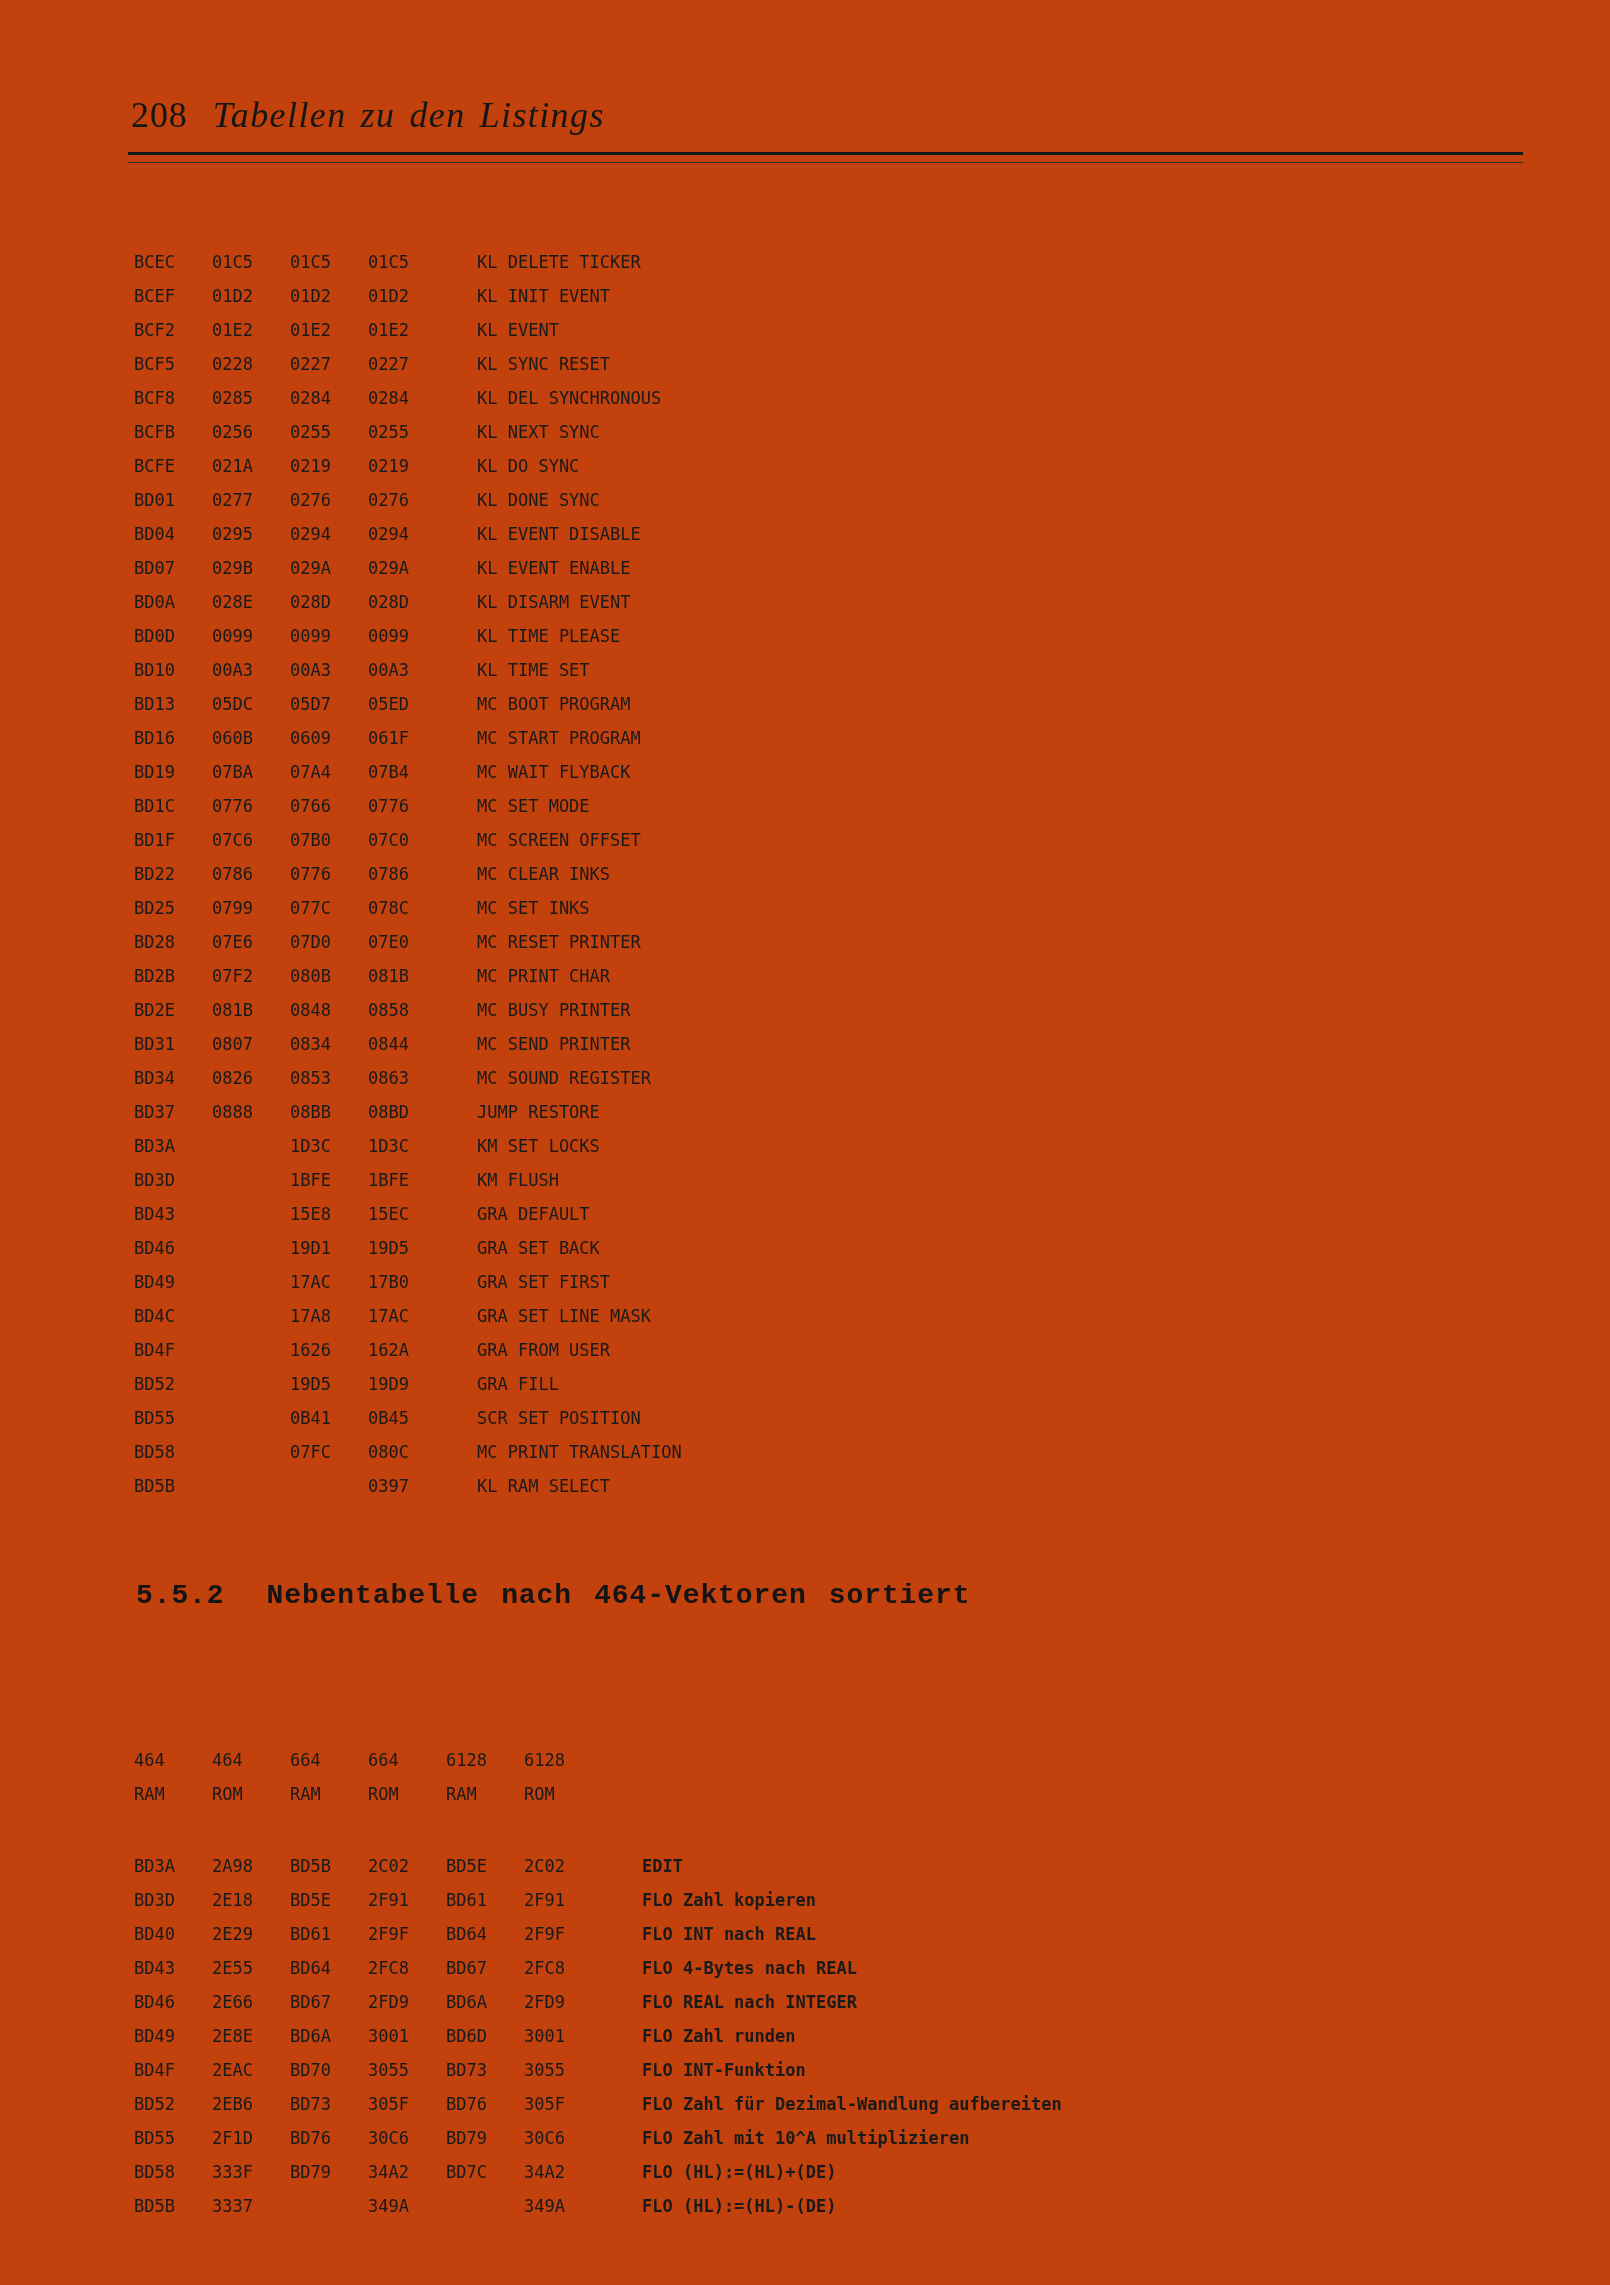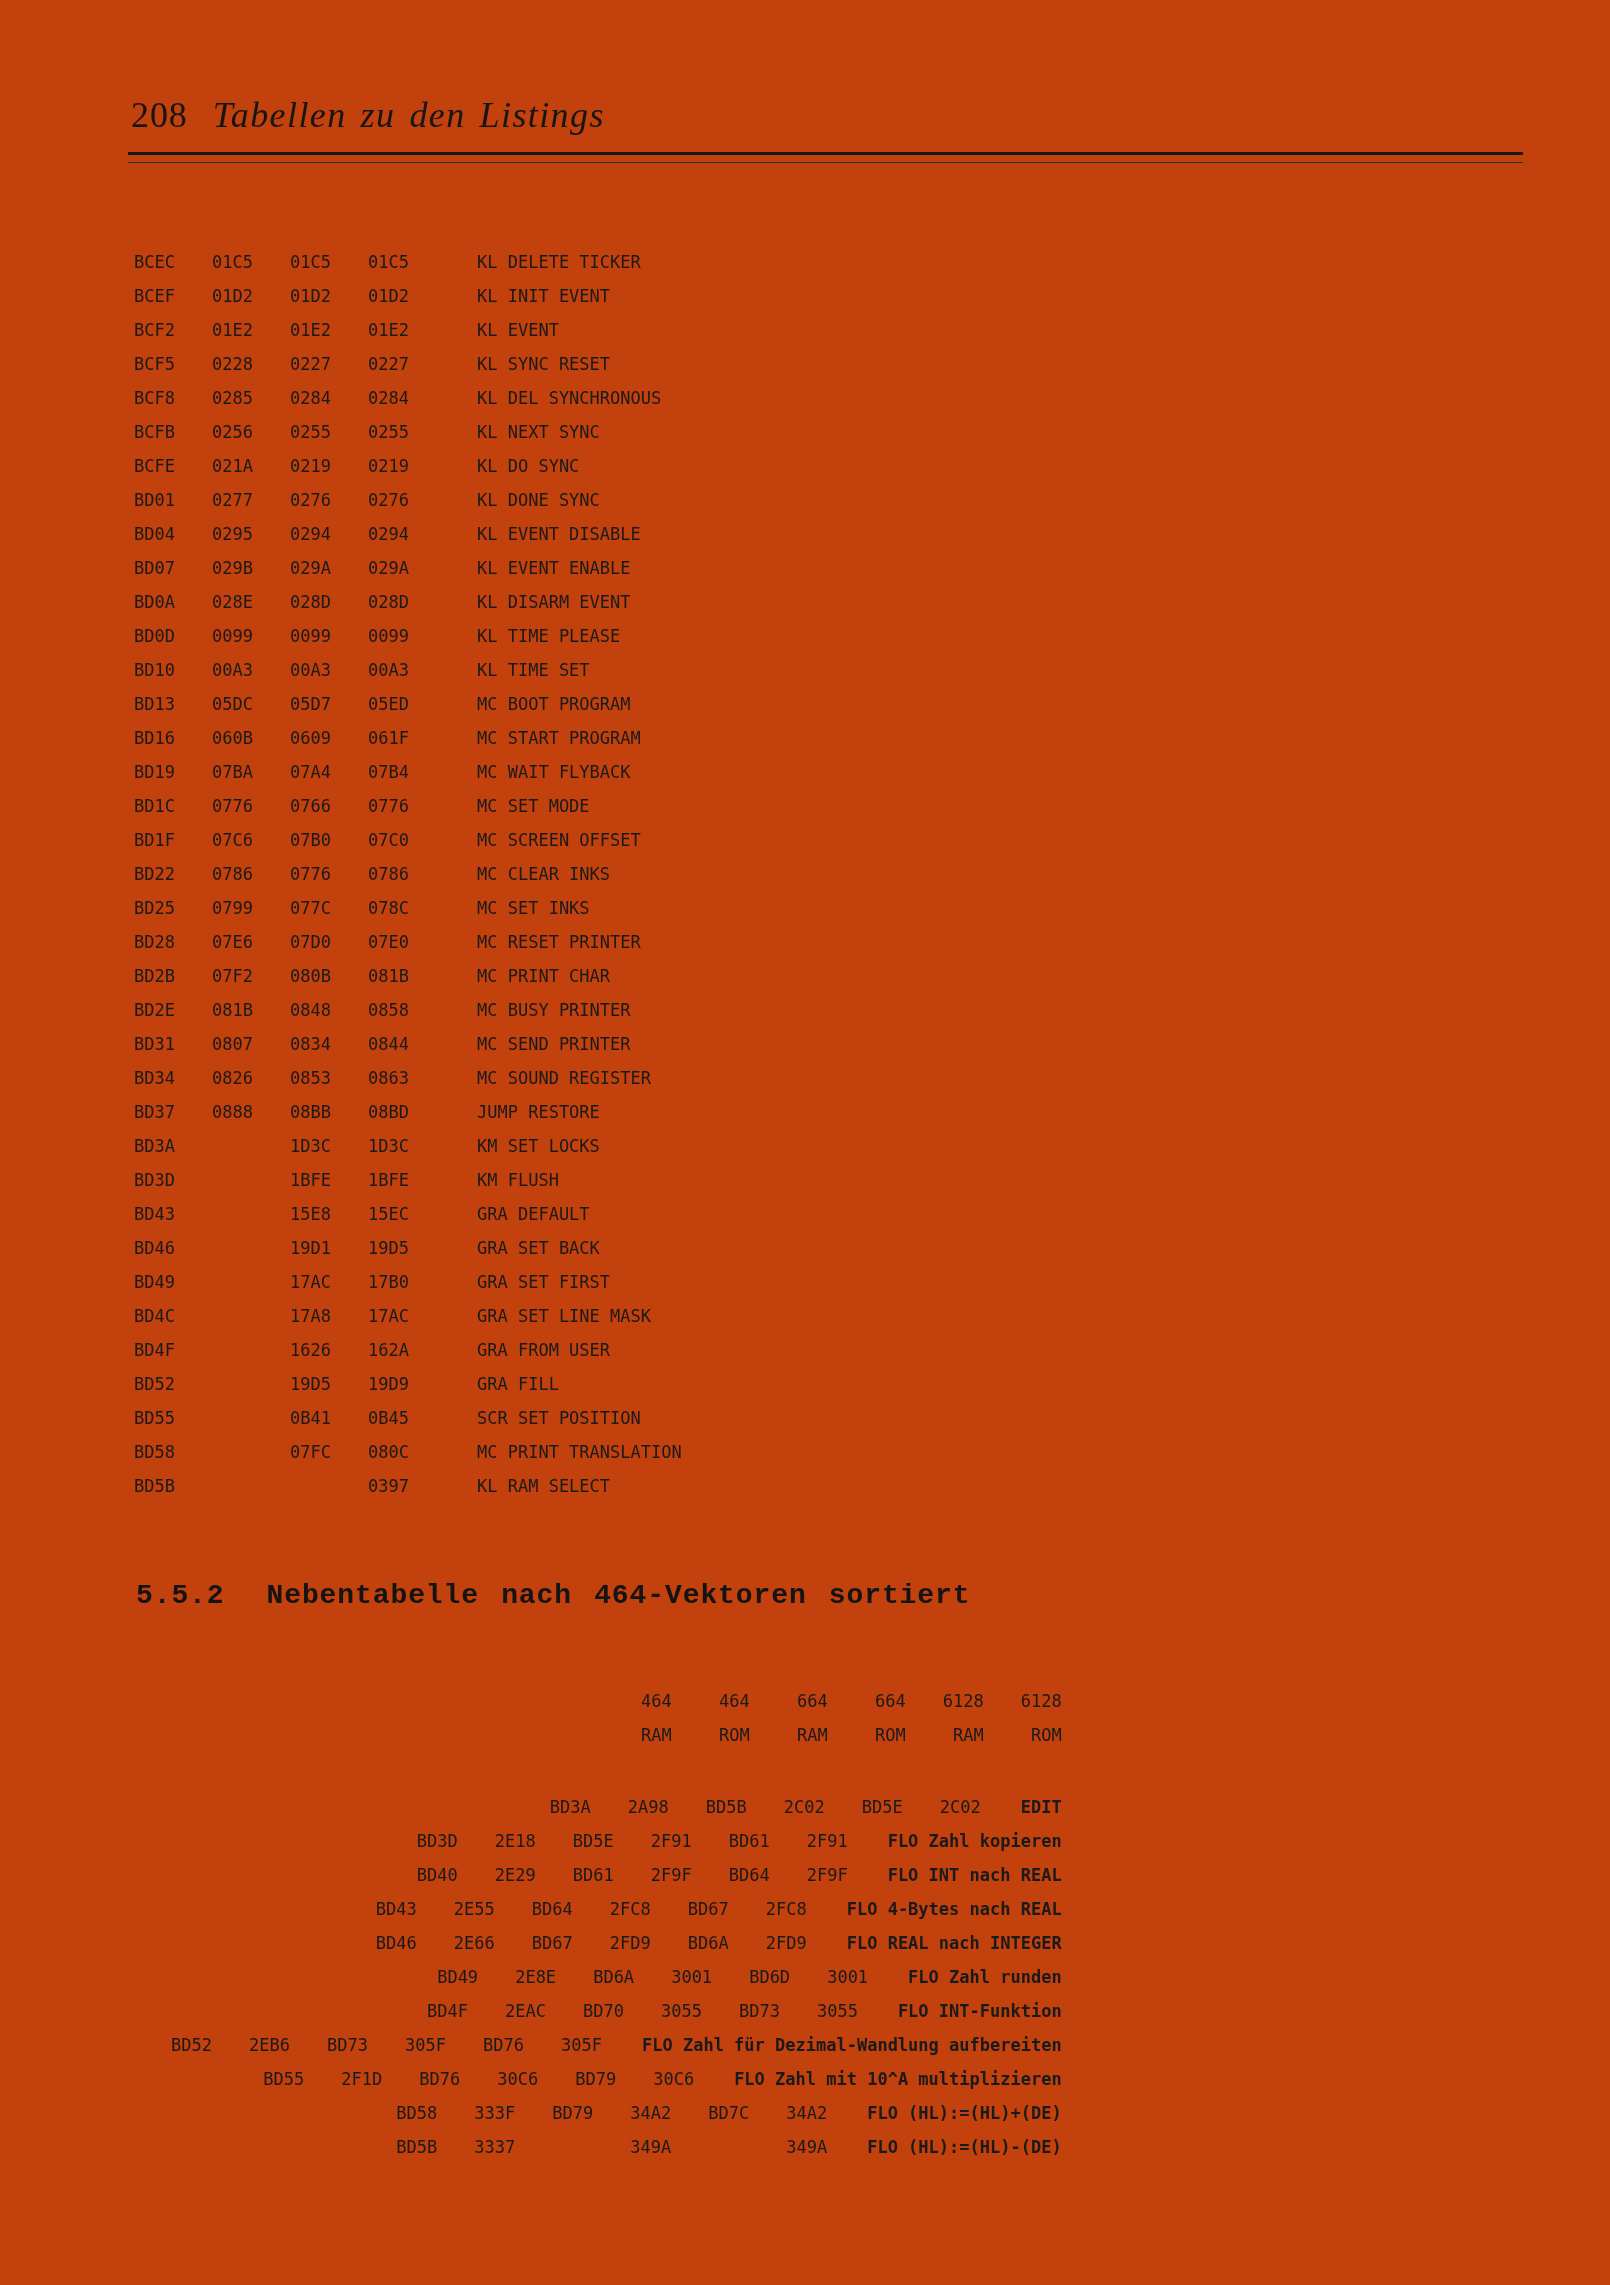--- a/index.html
+++ b/index.html
@@ -24,21 +24,21 @@
     position:absolute;left:128px;top:152px;width:1395px;height:7.2px;
     border-top:3.6px solid #181818;border-bottom:1.8px solid #2e2e2e;
   }
   
   .listing{
     position:absolute;left:134px;
     font-size:17px;line-height:34px;
     white-space:nowrap;
   }
   .t1{top:245px;}
-  .t2{top:1684px;text-align:right;}
+  .t2{top:1743px;}
   .row{height:34px;}
   .c{display:inline-block;width:78px;vertical-align:top;}
   .t1 .lbl{margin-left:31px;}
   .t2 .lbl{margin-left:40px;font-weight:bold;}
   .spacer{height:38px;}
   
   .heading{
     position:absolute;left:136px;top:1580px;
     font-family:Liberation Mono, monospace;
     font-size:28px;font-weight:bold;color:#141414;

